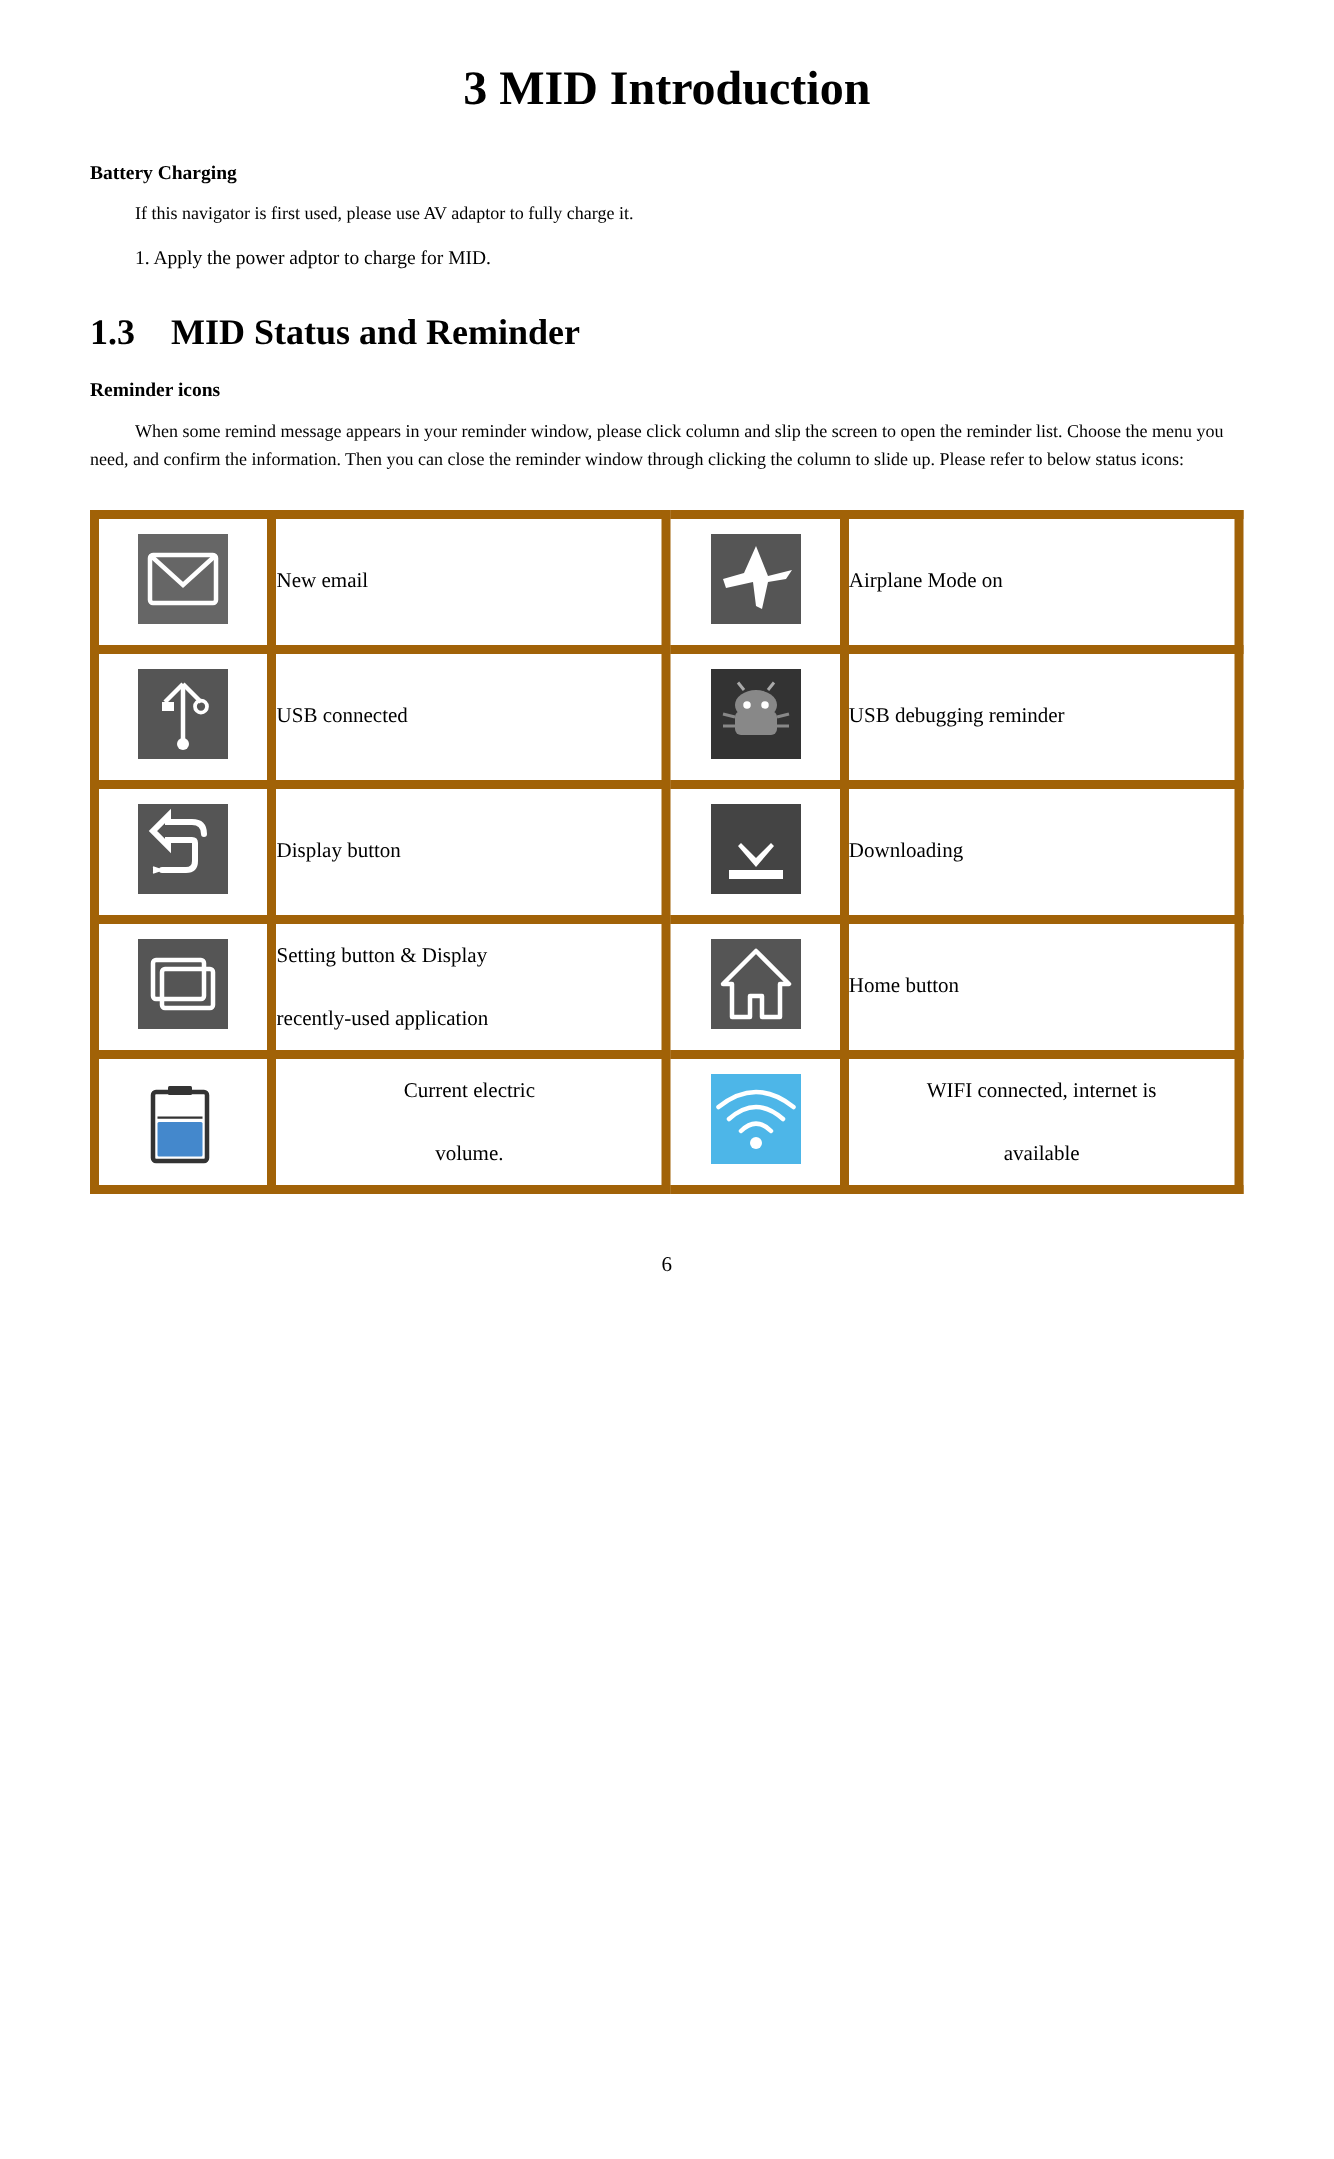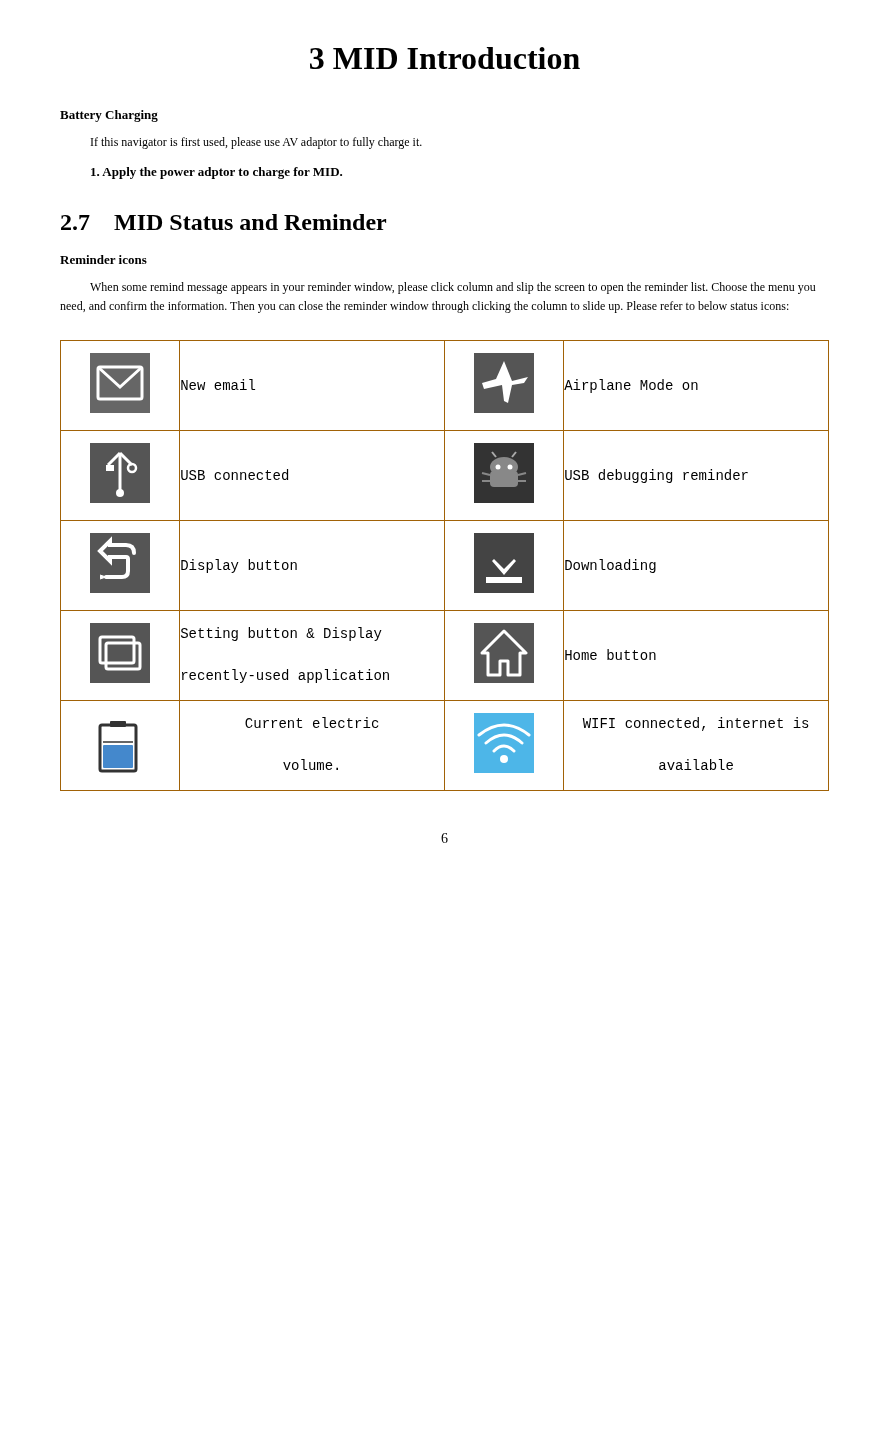--- a/index.html
+++ b/index.html
@@ -34,33 +34,31 @@
       font-size: 12px;
       line-height: 1.6;
       margin-bottom: 10px;
       text-indent: 30px;
     }
     .body-text-small {
       font-size: 13px;
       line-height: 1.6;
       margin-bottom: 26px;
       text-indent: 30px;
-      font-weight: bold;
     }
     .icons-table {
       width: 100%;
       border-collapse: collapse;
       margin-top: 10px;
       margin-bottom: 24px;
     }
     .icons-table td {
-      border: 1px solid #a16207;
+      border: 6px solid #a16207;
       padding: 0;
       vertical-align: middle;
-      font-family: Liberation Mono, monospace;
     }
     .icon-cell {
       width: 90px;
       height: 90px;
       text-align: center;
       vertical-align: middle;
       padding: 10px;
     }
     .label-cell {
       width: 200px;
@@ -91,21 +89,21 @@
 
 <h1>3 MID Introduction</h1>
 
 <div class="section">
   <p class="subsection-title">Battery Charging</p>
   <p class="body-text">If this navigator is first used, please use AV adaptor to fully charge it.</p>
   <p class="body-text-small">1. Apply the power adptor to charge for MID.</p>
 </div>
 
 <div class="section">
-  <h2>2.7 MID Status and Reminder</h2>
+  <h2>1.3 MID Status and Reminder</h2>
   <p class="subsection-title">Reminder icons</p>
   <p class="body-text">When some remind message appears in your reminder window, please click column and slip the screen to open the reminder list. Choose the menu you need, and confirm the information. Then you can close the reminder window through clicking the column to slide up. Please refer to below status icons:</p>
 </div>
 
 <table class="icons-table">
 
   <tbody>
       <tr>
     <td class="icon-cell">
       

